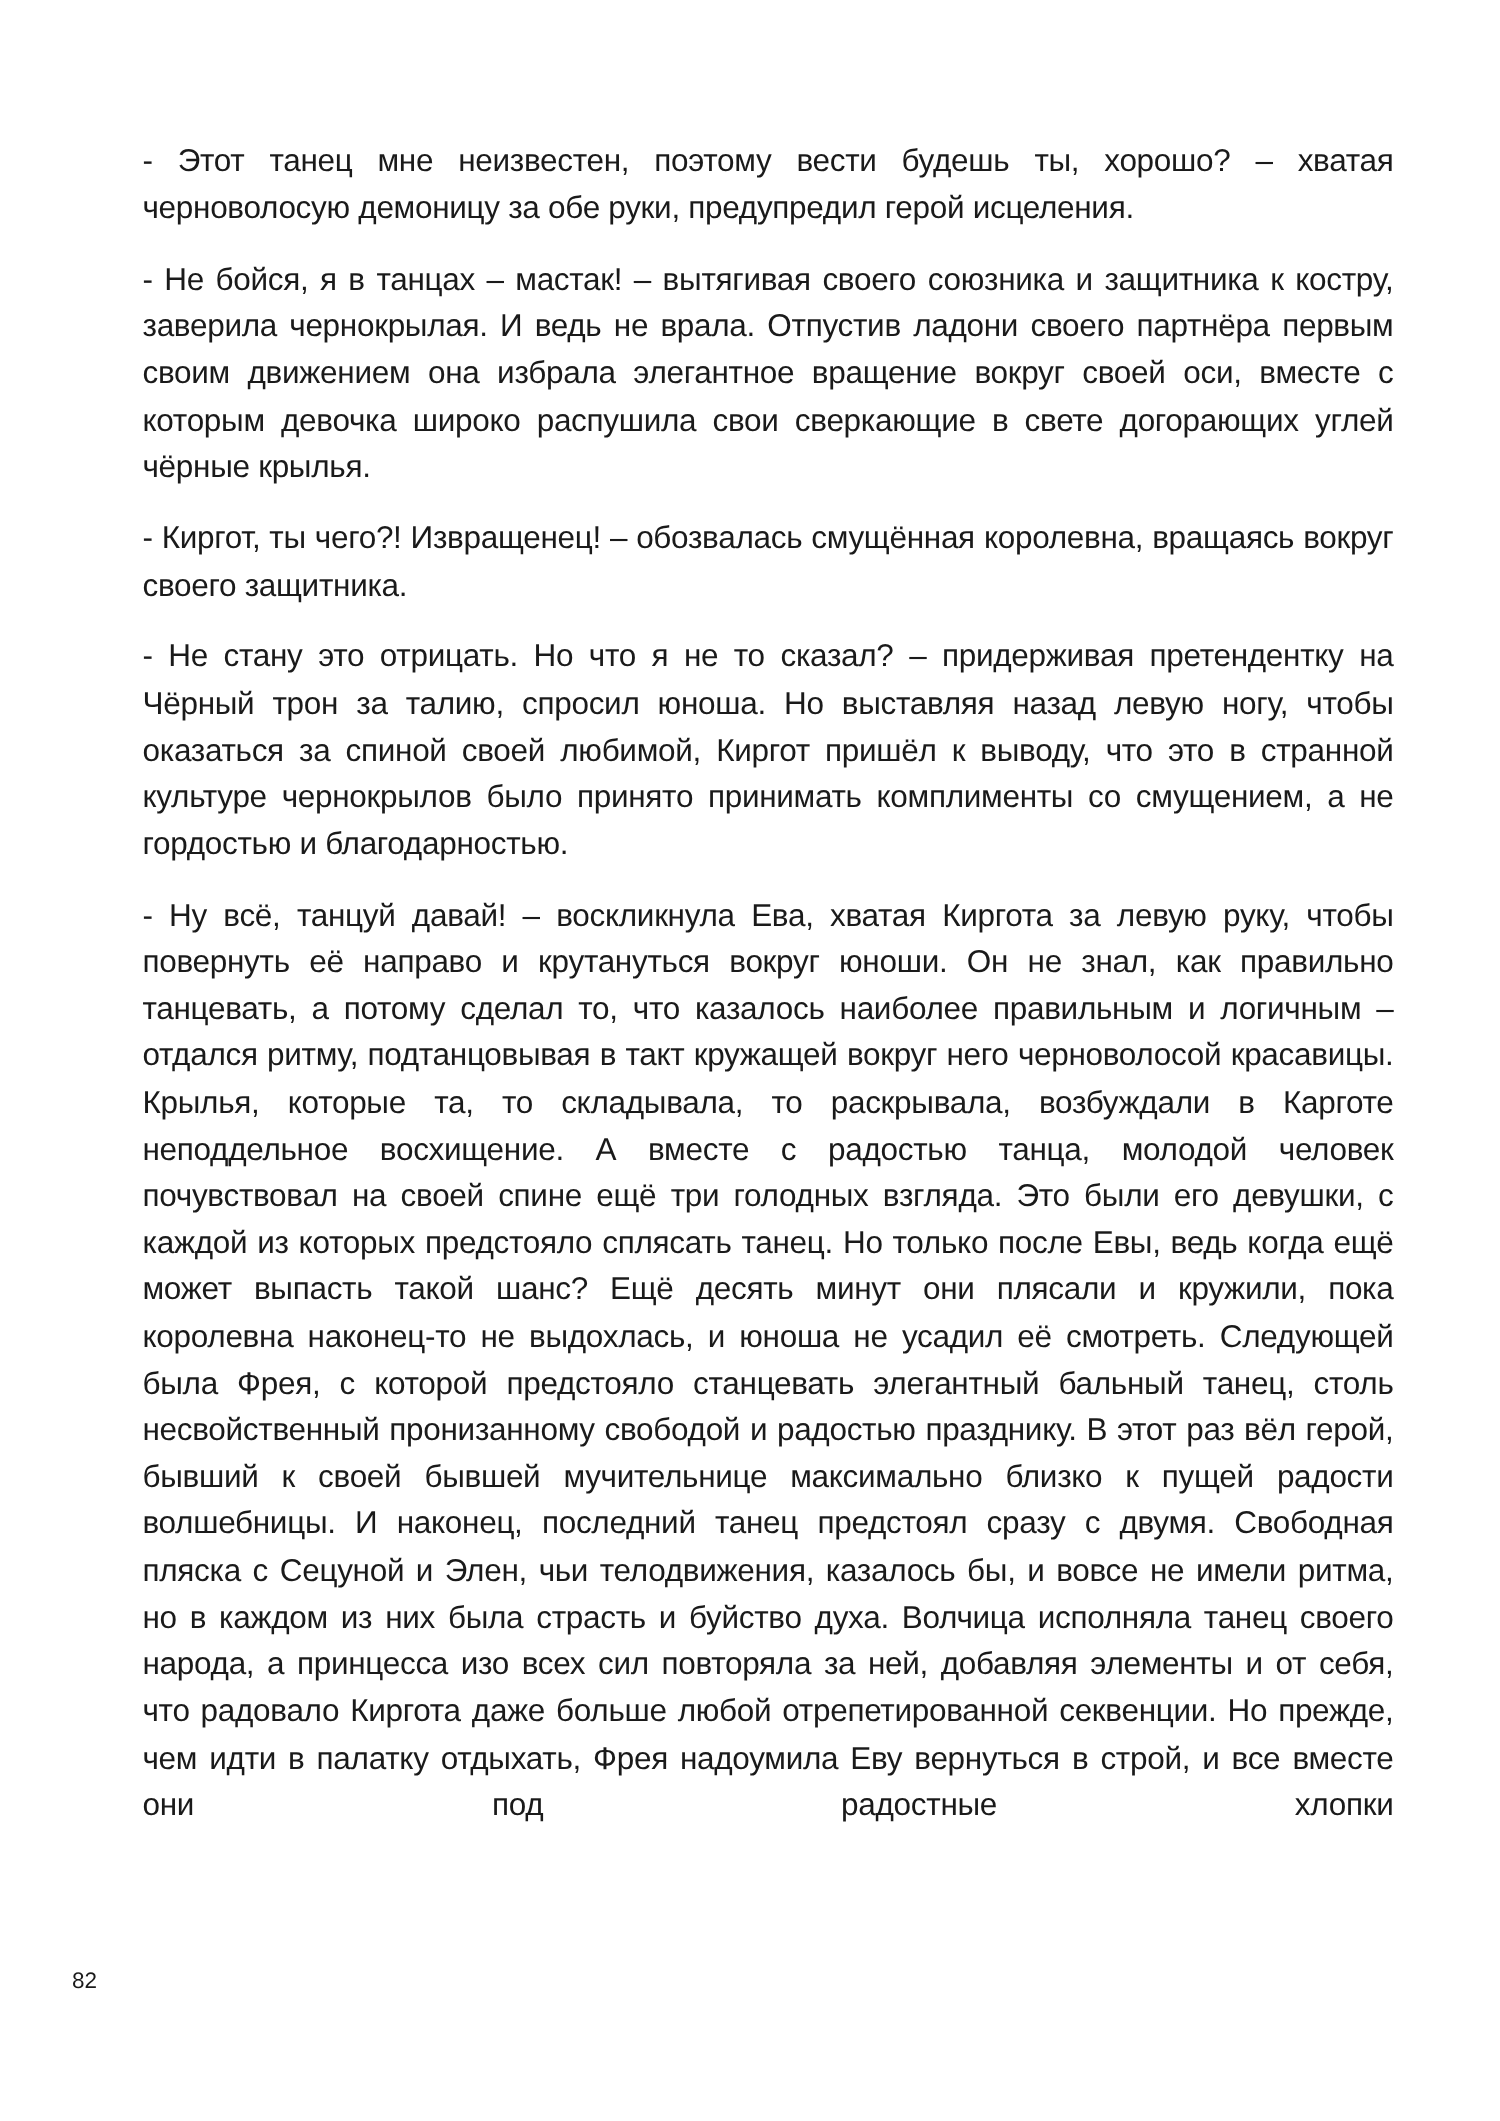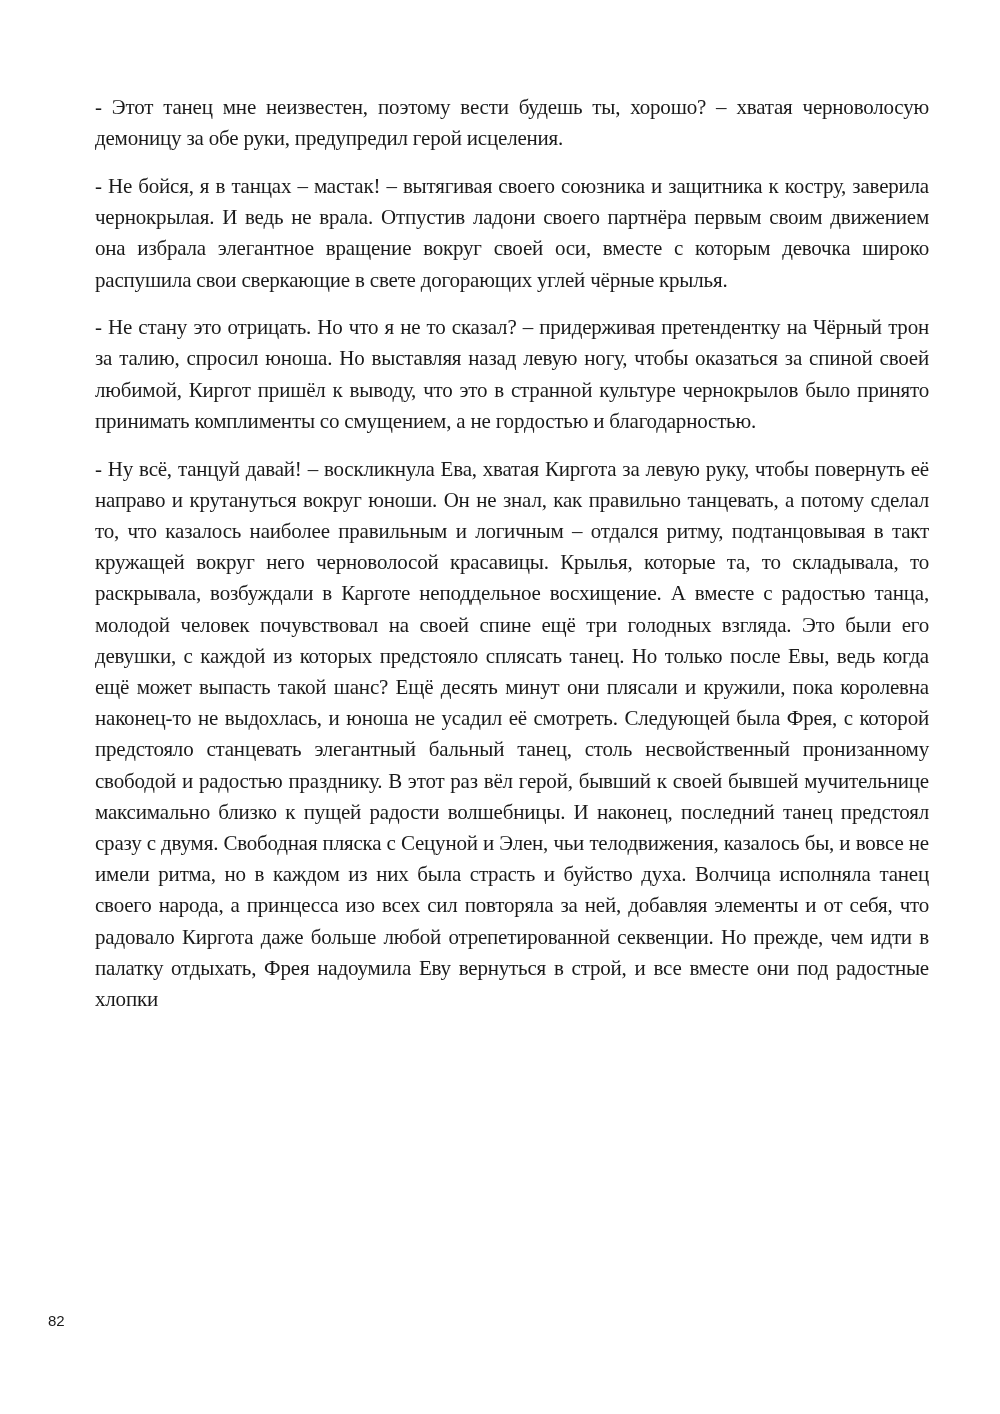--- a/index.html
+++ b/index.html
@@ -11,21 +11,21 @@
       width: 1000px;
       height: 1414px;
       position: relative;
       overflow: hidden;
     }
     .page {
       position: absolute;
       left: 95px;
       top: 92px;
       width: 834px;
-      font-family: Liberation Serif, serif;
+      font-family: Liberation Sans, sans-serif;
       font-size: 21px;
       line-height: 31.2px;
       color: #1a1a1a;
     }
     .para {
       margin: 0 0 16.5px 0;
       text-align: justify;
       letter-spacing: -0.2px;
     }
     .para.last {
@@ -43,17 +43,18 @@
       color: #1a1a1a;
       padding-left: 48px;
     }
   </style>
 </head>
 <body>
 
 <div class="page">
   <p class="para">- Этот танец мне неизвестен, поэтому вести будешь ты, хорошо? – хватая черноволосую демоницу за обе руки, предупредил герой исцеления.</p>
   <p class="para">- Не бойся, я в танцах – мастак! – вытягивая своего союзника и защитника к костру, заверила чернокрылая. И ведь не врала. Отпустив ладони своего партнёра первым своим движением она избрала элегантное вращение вокруг своей оси, вместе с которым девочка широко распушила свои сверкающие в свете догорающих углей чёрные крылья.</p>
+  <p class="para">- Киргот, ты чего?! Извращенец! – обозвалась смущённая королевна, вращаясь вокруг своего защитника.</p>
   <p class="para">- Не стану это отрицать. Но что я не то сказал? – придерживая претендентку на Чёрный трон за талию, спросил юноша. Но выставляя назад левую ногу, чтобы оказаться за спиной своей любимой, Киргот пришёл к выводу, что это в странной культуре чернокрылов было принято принимать комплименты со смущением, а не гордостью и благодарностью.</p>
   <p class="para last">- Ну всё, танцуй давай! – воскликнула Ева, хватая Киргота за левую руку, чтобы повернуть её направо и крутануться вокруг юноши. Он не знал, как правильно танцевать, а потому сделал то, что казалось наиболее правильным и логичным – отдался ритму, подтанцовывая в такт кружащей вокруг него черноволосой красавицы. Крылья, которые та, то складывала, то раскрывала, возбуждали в Карготе неподдельное восхищение. А вместе с радостью танца, молодой человек почувствовал на своей спине ещё три голодных взгляда. Это были его девушки, с каждой из которых предстояло сплясать танец. Но только после Евы, ведь когда ещё может выпасть такой шанс? Ещё десять минут они плясали и кружили, пока королевна наконец-то не выдохлась, и юноша не усадил её смотреть. Следующей была Фрея, с которой предстояло станцевать элегантный бальный танец, столь несвойственный пронизанному свободой и радостью празднику. В этот раз вёл герой, бывший к своей бывшей мучительнице максимально близко к пущей радости волшебницы. И наконец, последний танец предстоял сразу с двумя. Свободная пляска с Сецуной и Элен, чьи телодвижения, казалось бы, и вовсе не имели ритма, но в каждом из них была страсть и буйство духа. Волчица исполняла танец своего народа, а принцесса изо всех сил повторяла за ней, добавляя элементы и от себя, что радовало Киргота даже больше любой отрепетированной секвенции. Но прежде, чем идти в палатку отдыхать, Фрея надоумила Еву вернуться в строй, и все вместе они под радостные хлопки</p>
 </div>
 
 <div class="page-number">82</div>
 
 </body></html>

